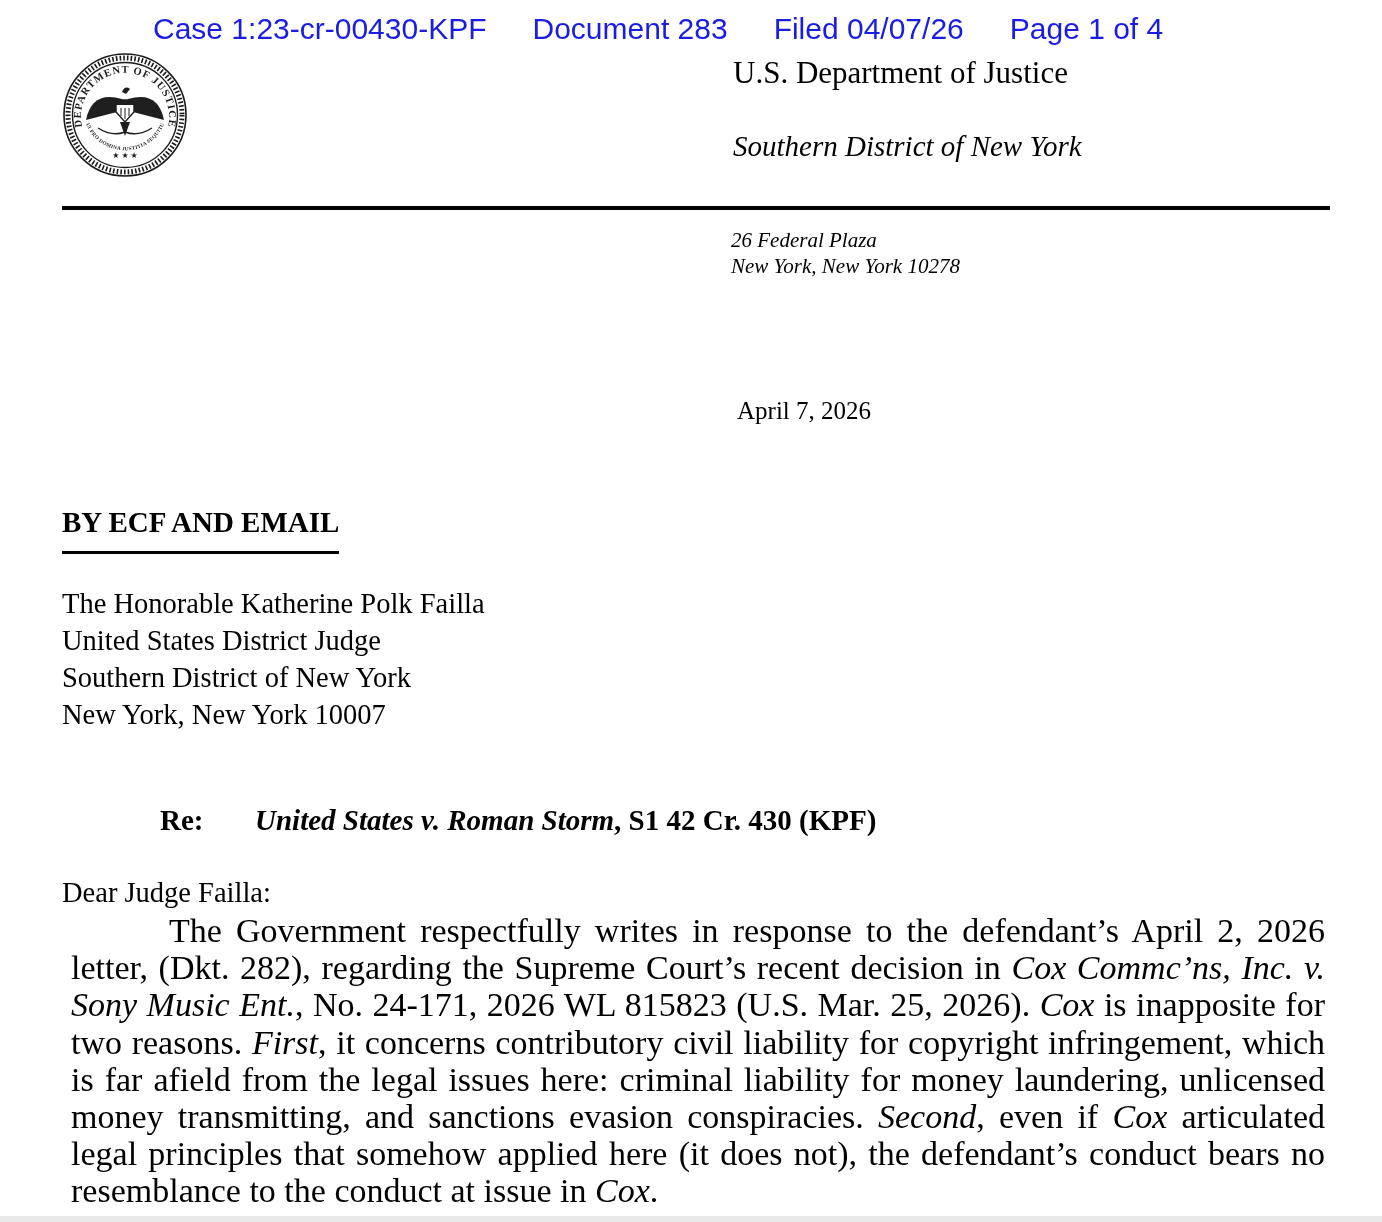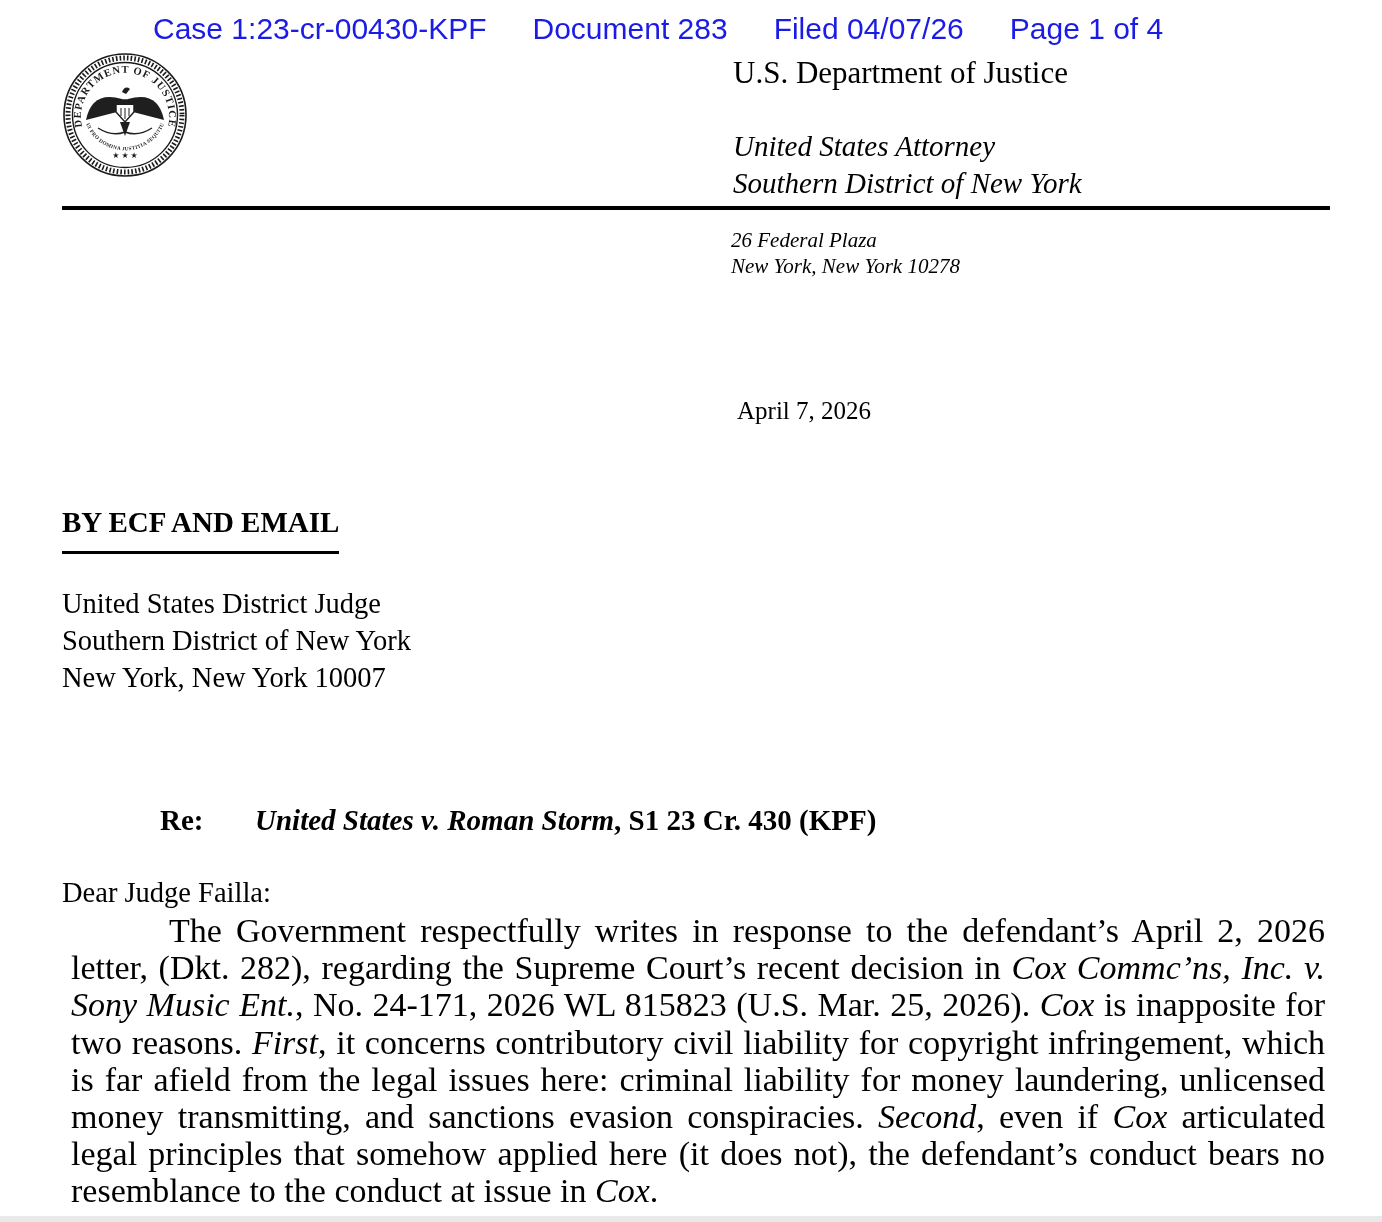--- a/index.html
+++ b/index.html
@@ -104,43 +104,43 @@
       <text font-size="5.2" font-weight="bold" fill="#1a1a1a" letter-spacing="0.3" style="font-family:'Liberation Serif',serif">
         <textPath href="#sealBottom" startOffset="50%" text-anchor="middle">QUI PRO DOMINA JUSTITIA SEQUITUR</textPath>
       </text>
       <text x="63" y="106" text-anchor="middle" font-size="8" fill="#1a1a1a">★ ★ ★</text>
     </svg>
   </div>
 
   <div class="agency">U.S. Department of Justice</div>
 
   <div class="office">
-    <div>United States Attorney</div>
     <div>Southern District of New York</div>
   </div>
 
   <div class="rule"></div>
 
   <div class="office-address">
     <div>26 Federal Plaza</div>
     <div>New York, New York 10278</div>
   </div>
 
   <div class="date">April 7, 2026</div>
 
   <div class="delivery">BY ECF AND EMAIL</div>
 
   <div class="recipient">
+    <div>The Honorable Katherine Polk Failla</div>
     <div>United States District Judge</div>
     <div>Southern District of New York</div>
     <div>New York, New York 10007</div>
   </div>
 
   <div class="re-label">Re:</div>
-  <div class="re-text"><span class="seg-italic">United States v. Roman Storm</span><span>, S1 23 Cr. 430 (KPF)</span></div>
+  <div class="re-text"><span class="seg-italic">United States v. Roman Storm</span><span>, S1 42 Cr. 430 (KPF)</span></div>
 
   <div class="salutation">Dear Judge Failla:</div>
 
   <p class="body-par"><span>The Government respectfully writes in response to the defendant’s April 2, 2026 letter, (Dkt. 282), regarding the Supreme Court’s recent decision in </span><span class="seg-italic">Cox Commc’ns, Inc. v. Sony Music Ent.</span><span>, No. 24-171, 2026 WL 815823 (U.S. Mar. 25, 2026). </span><span class="seg-italic">Cox</span><span> is inapposite for two reasons. </span><span class="seg-italic">First</span><span>, it concerns contributory civil liability for copyright infringement, which is far afield from the legal issues here: criminal liability for money laundering, unlicensed money transmitting, and sanctions evasion conspiracies. </span><span class="seg-italic">Second</span><span>, even if </span><span class="seg-italic">Cox</span><span> articulated legal principles that somehow applied here (it does not), the defendant’s conduct bears no resemblance to the conduct at issue in </span><span class="seg-italic">Cox</span><span>.</span></p>
 
   <div class="bottom-edge"></div>
 
 </div>
 
 </body></html>

